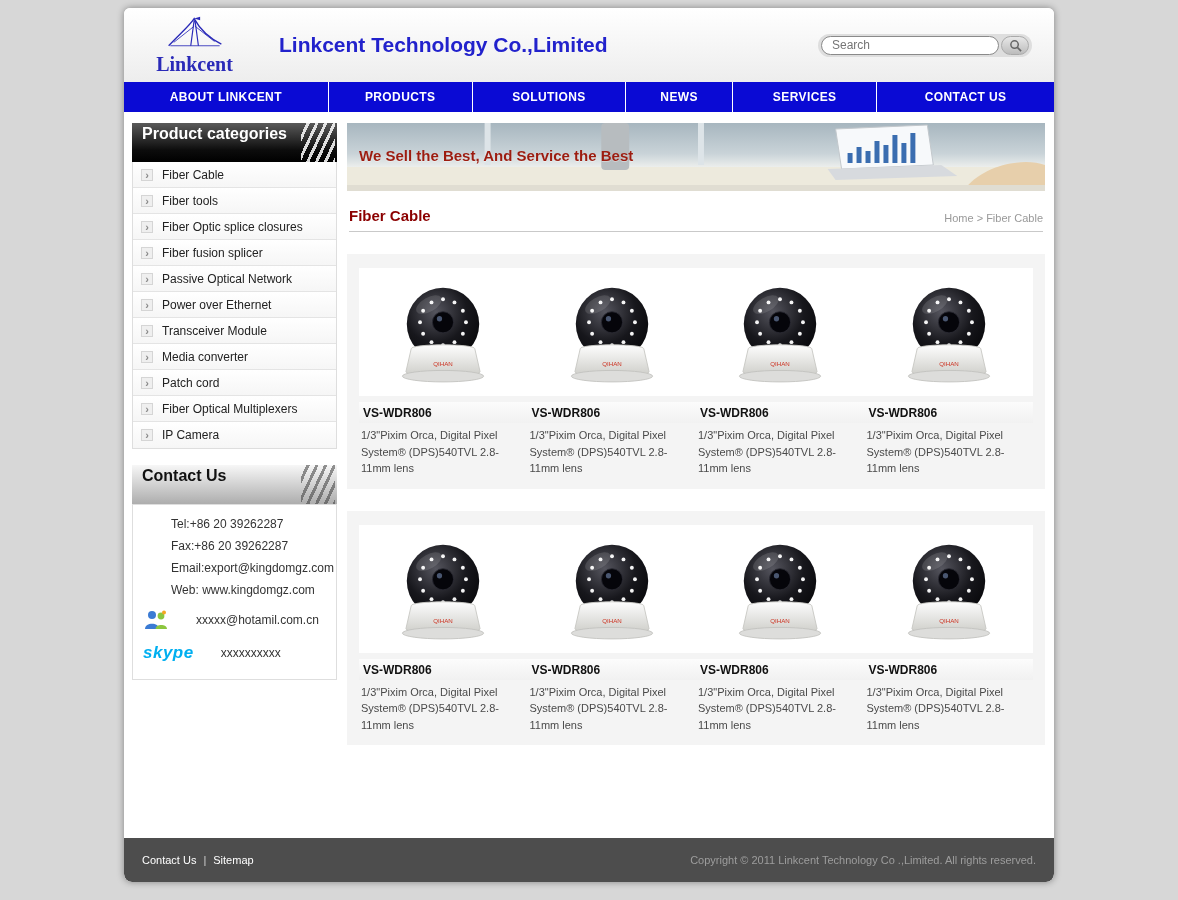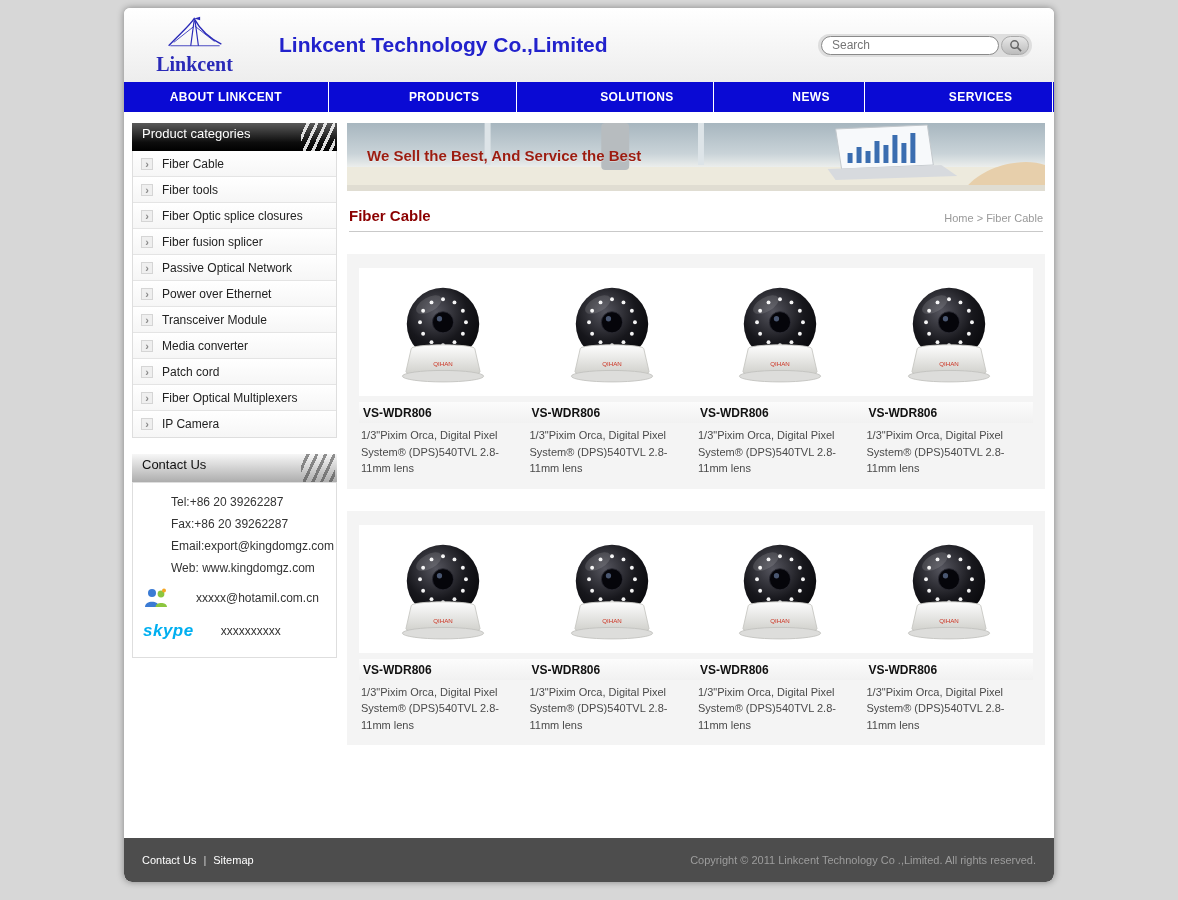--- a/index.html
+++ b/index.html
@@ -11,34 +11,34 @@
   .header { height:74px; background:linear-gradient(180deg,#ffffff,#ededed); display:flex; align-items:center; position:relative; }
   .logo { width:125px; margin-left:8px; text-align:center; cursor:pointer; }
   .logo-text { font-family:"Liberation Serif", serif; font-weight:bold; font-size:20px; color:#2a2ab8; line-height:1; }
   .site-title { margin-left:22px; font-size:21px; font-weight:bold; color:#2222cc; }
   .search-wrap { margin-left:auto; margin-right:22px; display:flex; align-items:center; background:#dedede; border-radius:12px; padding:2px 3px; }
   .search-input { width:178px; height:19px; border:1px solid #8a8a8a; border-radius:10px; padding:0 10px; font-size:12px; color:#14532d; background:#fff; outline:none; }
   .search-btn { width:28px; height:19px; margin-left:2px; border:1px solid #aaa; border-radius:10px;
                 background:linear-gradient(180deg,#e8e8e8,#bcbcbc); display:flex; align-items:center; justify-content:center; cursor:pointer; }
 
   
-  .nav { height:30px; background:#0a0ad4; display:flex;gap:44px; }
+  .nav { height:30px; background:#0a0ad4; display:flex; }
   .nav-item { display:flex; align-items:center; justify-content:center; color:#fff; font-size:12px; font-weight:bold;
               letter-spacing:.4px; border-right:1px solid #fff; cursor:pointer; }
   .nav-item:nth-child(1){ flex:0 0 22%; } .nav-item:nth-child(2){ flex:0 0 15.5%; }
   .nav-item:nth-child(3){ flex:0 0 16.5%; } .nav-item:nth-child(4){ flex:0 0 11.5%; }
   .nav-item:nth-child(5){ flex:0 0 15.5%; } .nav-item:nth-child(6){ flex:0 0 19%; border-right:none; }
 
   
   .content { display:flex; gap:10px; padding:11px 9px 0 8px; min-height:726px; align-items:flex-start; background:#fff; }
   .sidebar { width:205px; flex:0 0 205px; }
   .main { flex:1; min-width:0; display:flex; flex-direction:column; }
 
   
-  .side-bar-head { position:relative; height:28px; line-height:21px; padding-left:10px; font-size:13px; font-weight:normal; overflow:hidden; }
+  .side-bar-head { position:relative; height:39px; line-height:21px; padding-left:10px; font-size:16px; font-weight:bold; overflow:hidden; }
   .bar-dark { background:linear-gradient(180deg,#5a5a5a,#0c0c0c 70%,#000); color:#fff; }
   .bar-dark::after { content:""; position:absolute; right:2px; top:0; bottom:0; width:34px;
        background:repeating-linear-gradient(115deg, rgba(255,255,255,0) 0 5px, rgba(255,255,255,.85) 5px 8px); }
   .bar-light { background:linear-gradient(180deg,#f7f7f7,#adadad); color:#111; margin-top:16px; }
   .bar-light::after { content:""; position:absolute; right:2px; top:0; bottom:0; width:34px;
        background:repeating-linear-gradient(115deg, rgba(60,60,60,0) 0 5px, rgba(60,60,60,.55) 5px 8px); }
 
   .cat-list { border:1px solid #dedede; border-top:none; }
   .cat-item { height:26px; display:flex; align-items:center; gap:9px; padding-left:8px;
               background:linear-gradient(180deg,#ffffff,#f6f6f6); border-bottom:1px solid #e4e4e4;
@@ -48,21 +48,21 @@
           font-size:11px; font-weight:bold; color:#8a8a8a; background:#efefef; border:1px solid #d5d5d5; }
 
   .contact-box { border:1px solid #dedede; background:#fff; padding:12px 10px 16px; font-size:12px; color:#333; }
   .contact-line { margin-bottom:8px;margin-left:28px; }
   .im-row { display:flex; align-items:center; gap:27px; margin-top:12px; }
 
   
   .banner { position:relative; height:68px; overflow:hidden;
             background:linear-gradient(180deg,#a7b6bf 0%,#c9d3d8 45%,#eef0ee 66%,#e9e5da 100%); }
   .banner svg { position:absolute; inset:0; width:100%; height:100%; }
-  .slogan { position:absolute; left:20px; top:24px; font-size:15px; font-weight:bold; color:#9c1c10; text-shadow:0 1px 0 rgba(255,255,255,.35); }
+  .slogan { position:absolute; left:12px; top:24px; font-size:15px; font-weight:bold; color:#9c1c10; text-shadow:0 1px 0 rgba(255,255,255,.35); }
 
   
   .title-row { display:flex; justify-content:space-between; align-items:flex-end; margin:16px 2px 0; padding-bottom:7px; border-bottom:1px solid #c9c9c9; }
   .page-title { font-size:15px; font-weight:bold; color:#8b0000; }
   .breadcrumb { font-size:11px; color:#999; }
   .breadcrumb .crumb-home { cursor:pointer; }
 
   .product-row { background:#f4f4f4; margin-top:22px; padding:14px 12px 12px; display:grid;
                  grid-template-columns:repeat(4,1fr); }
   .product-row:first-of-type { margin-top:18px; }

